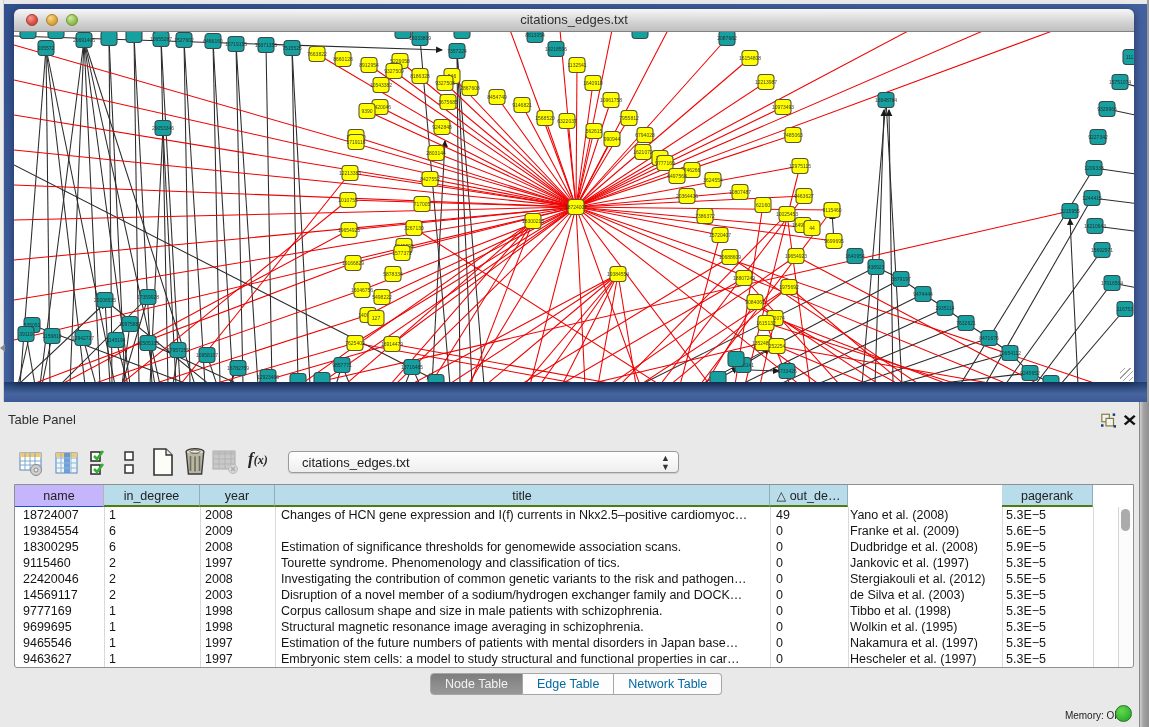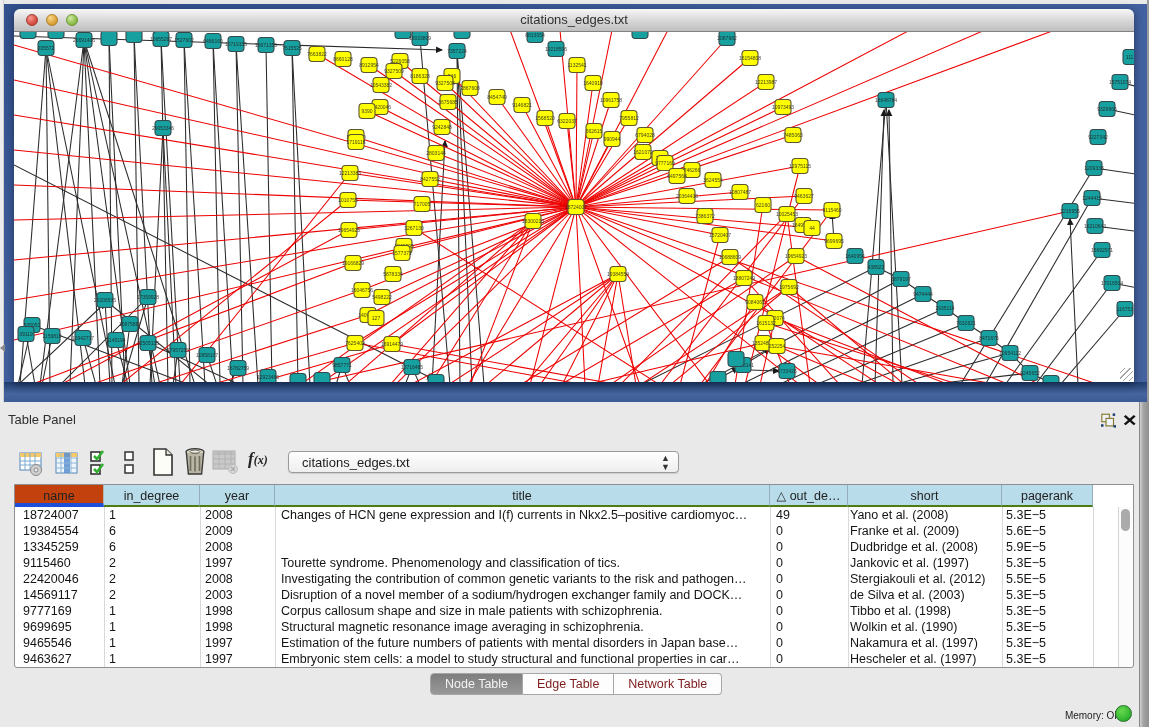--- a/index.html
+++ b/index.html
@@ -21,32 +21,32 @@
 #floatico{position:absolute;right:33px;top:11px;width:15px;height:15px}
 #closeico{position:absolute;right:13px;top:9px;font-size:16px;font-weight:bold;color:#111;transform:scaleX(1.15)}
 #toolbar{position:absolute;left:0;top:40px;width:1139px;height:44px}
 .tico{position:absolute;top:9px}
 #combo{position:absolute;left:288px;top:9px;width:391px;height:22px;border:1px solid #9a9a9a;border-radius:4px;background:linear-gradient(#ffffff,#eeeeee);box-shadow:0 1px 1px rgba(0,0,0,.12)}
 #combo span{position:absolute;left:13px;top:3px;font-size:13px;color:#1c1c1c}
 #combo .arr{position:absolute;right:8px;top:2px;font-size:9px;color:#333;line-height:9px}
 #tablebox{position:absolute;left:14px;top:82px;width:1120px;height:184px;background:#ffffff;border:1px solid #8f8f8f;border-radius:0 0 3px 3px;overflow:hidden}
 #thead{position:absolute;left:0;top:0;width:100%;height:22px;font-size:12.5px;color:#222}
 #thead div{position:absolute;top:0;height:22px;line-height:22px;text-align:center;background:#b9dcea;border-right:1px solid #93aeb9;border-bottom:2px solid #4d7c0f}
-#thead .h0{background:#c2410c;border-right:1px solid #b5b5b5;border-bottom:4px solid #1d4ed8}
+#thead .h0{background:#c4b5fd;border-right:1px solid #b5b5b5;border-bottom:1px solid #1d4ed8}
 #tbody{position:absolute;left:0;top:22px;width:1078px;height:162px;font-size:12.5px;color:#141414}
 .tr{position:relative;width:100%;height:16px;line-height:16px;white-space:nowrap}
 .tr div{position:absolute;top:0;height:16px;overflow:hidden}
 .c0{left:8px;width:88px}.c1{left:94px;width:86px}.c2{left:190px;width:64px}
 .c3{left:266px;width:484px}.c4{left:761px;width:66px}.c5{left:835px;width:150px}
 .c6{left:991px;width:80px}
 .vg{position:absolute;top:22px;width:1px;height:162px;background:#d9d9d9}
 #vscroll{position:absolute;right:1px;top:22px;width:14px;height:161px;background:#fcfcfc;border-left:1px solid #d5d5d5}
 #vthumb{position:absolute;left:2px;top:2px;width:9px;height:22px;border-radius:5px;background:#ababab}
 #tabs{position:absolute;left:430px;top:271px;height:22px;font-size:12.5px}
-#tabs div{float:left;height:22px;line-height:21px;padding:0 14px;background:#fdfdfd;border:1px solid #a6a6a6;border-left:none;color:#7f1d1d}
+#tabs div{float:left;height:22px;line-height:21px;padding:0 14px;background:#fdfdfd;border:1px solid #a6a6a6;border-left:none;color:#0369a1}
 #tabs div:first-child{border-left:1px solid #a6a6a6;border-radius:4px 0 0 4px;background:linear-gradient(#7e7e7e,#989898);color:#f3f3f3}
 #tabs div:last-child{border-radius:0 4px 4px 0}
 #memory{position:absolute;right:28px;top:308px;font-size:10px;color:#1d1d1d}
 #memled{position:absolute;right:17px;top:303px;width:17px;height:17px;border-radius:50%;background:radial-gradient(circle at 38% 32%,#67d84f,#2fb32f 70%,#22a022);border:1.5px solid #2c6e2c}
 
 #leftstrip{position:absolute;left:0;top:0;width:4px;height:402px;background:#ededed;border-right:1px solid #d0d0d0}
 </style></head>
 <body>
 <div id="app">
   <div id="netouter">
@@ -623,21 +623,20 @@
         <div class="arr">▲<br>▼</div>
       </div>
     </div>
     <div id="tablebox">
       <div id="thead">
         <div class="h0" style="left:0;width:89px">name</div>
         <div style="left:89px;width:96px">in_degree</div>
         <div style="left:185px;width:75px">year</div>
         <div style="left:260px;width:495px">title</div>
         <div style="left:755px;width:78px">△ out_de…</div>
-        <div style="left:833px;width:154px">short</div>
         <div style="left:987px;width:91px">pagerank</div>
       </div>
       <div class="vg" style="left:89px"></div>
         <div class="vg" style="left:185px"></div>
       <div class="vg" style="left:260px"></div>
         <div class="vg" style="left:755px"></div>
       <div class="vg" style="left:833px"></div>
         <div class="vg" style="left:987px"></div>
       <div class="vg" style="left:1078px"></div>
       <div id="tbody">
@@ -652,23 +651,24 @@
           </div>
 <div class="tr">
             <div class="c0">19384554</div>
             <div class="c1">6</div>
             <div class="c2">2009</div>
             <div class="c4">0</div>
             <div class="c5">Franke et al. (2009)</div>
             <div class="c6">5.6E−5</div>
           </div>
 <div class="tr">
-            <div class="c0">13345259</div>
+            <div class="c0">18300295</div>
             <div class="c1">6</div>
             <div class="c2">2008</div>
+            <div class="c3">Estimation of significance thresholds for genomewide association scans.</div>
             <div class="c4">0</div>
             <div class="c5">Dudbridge et al. (2008)</div>
             <div class="c6">5.9E−5</div>
           </div>
 <div class="tr">
             <div class="c0">9115460</div>
             <div class="c1">2</div>
             <div class="c2">1997</div>
             <div class="c3">Tourette syndrome. Phenomenology and classification of tics.</div>
             <div class="c4">0</div>
@@ -701,21 +701,21 @@
             <div class="c4">0</div>
             <div class="c5">Tibbo et al. (1998)</div>
             <div class="c6">5.3E−5</div>
           </div>
 <div class="tr">
             <div class="c0">9699695</div>
             <div class="c1">1</div>
             <div class="c2">1998</div>
             <div class="c3">Structural magnetic resonance image averaging in schizophrenia.</div>
             <div class="c4">0</div>
-            <div class="c5">Wolkin et al. (1990)</div>
+            <div class="c5">Wolkin et al. (1995)</div>
             <div class="c6">5.3E−5</div>
           </div>
 <div class="tr">
             <div class="c0">9465546</div>
             <div class="c1">1</div>
             <div class="c2">1997</div>
             <div class="c3">Estimation of the future numbers of patients with mental disorders in Japan base…</div>
             <div class="c4">0</div>
             <div class="c5">Nakamura et al. (1997)</div>
             <div class="c6">5.3E−5</div>

